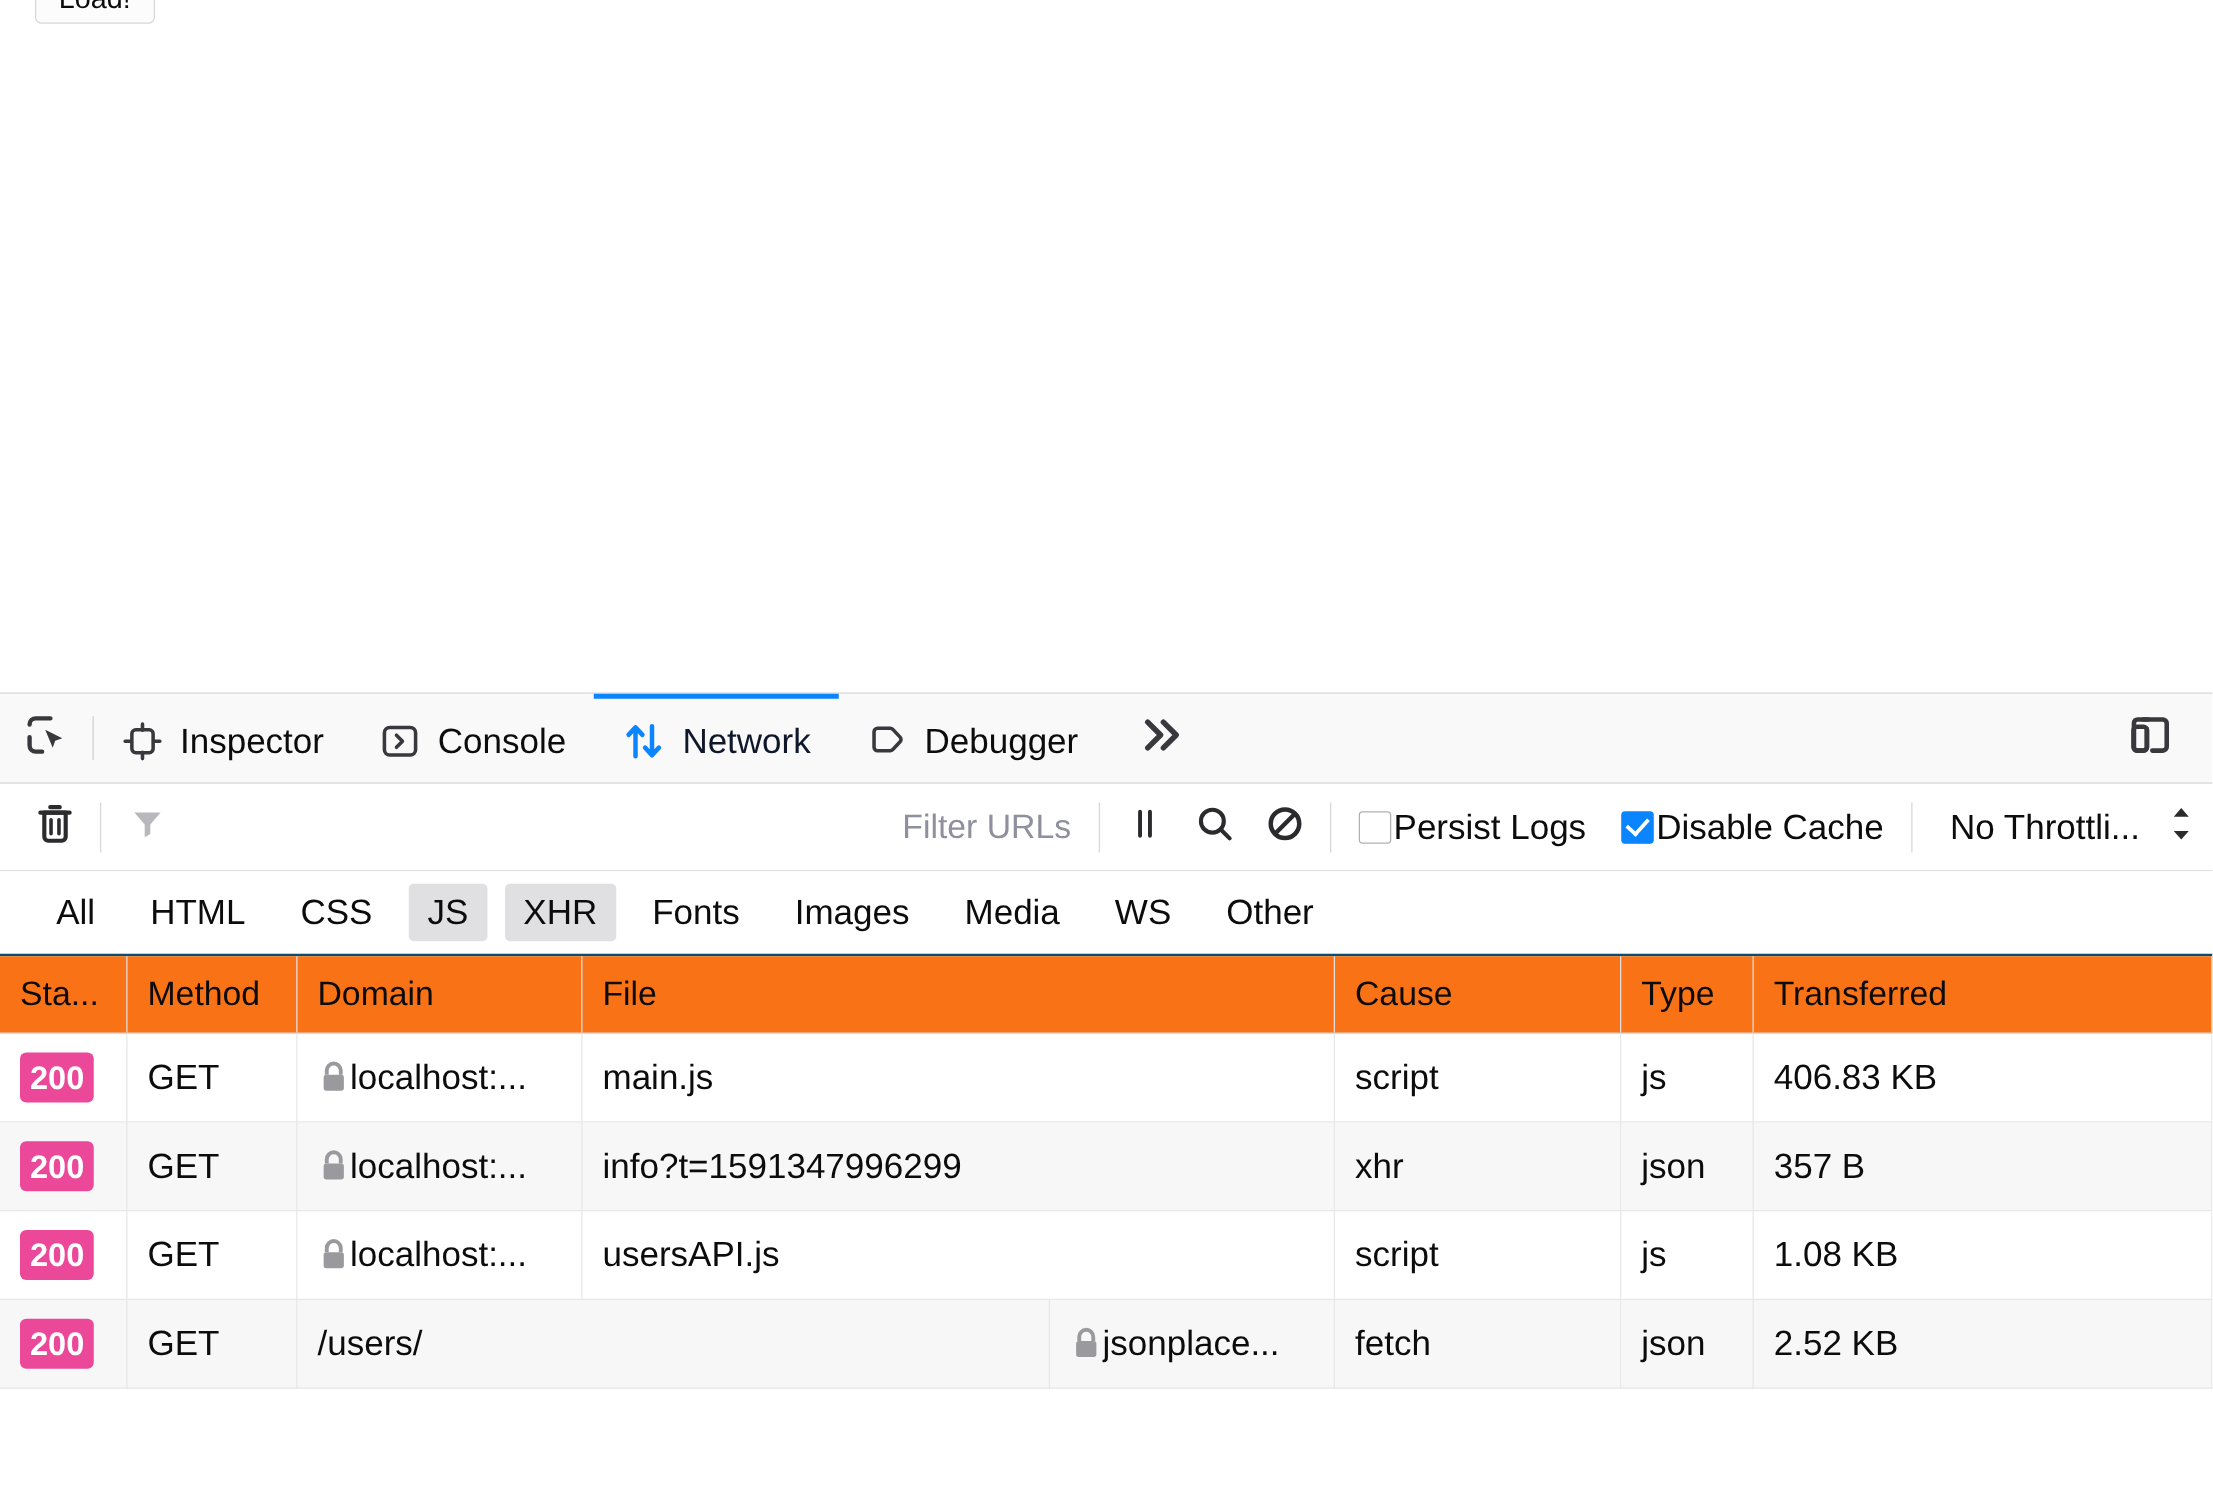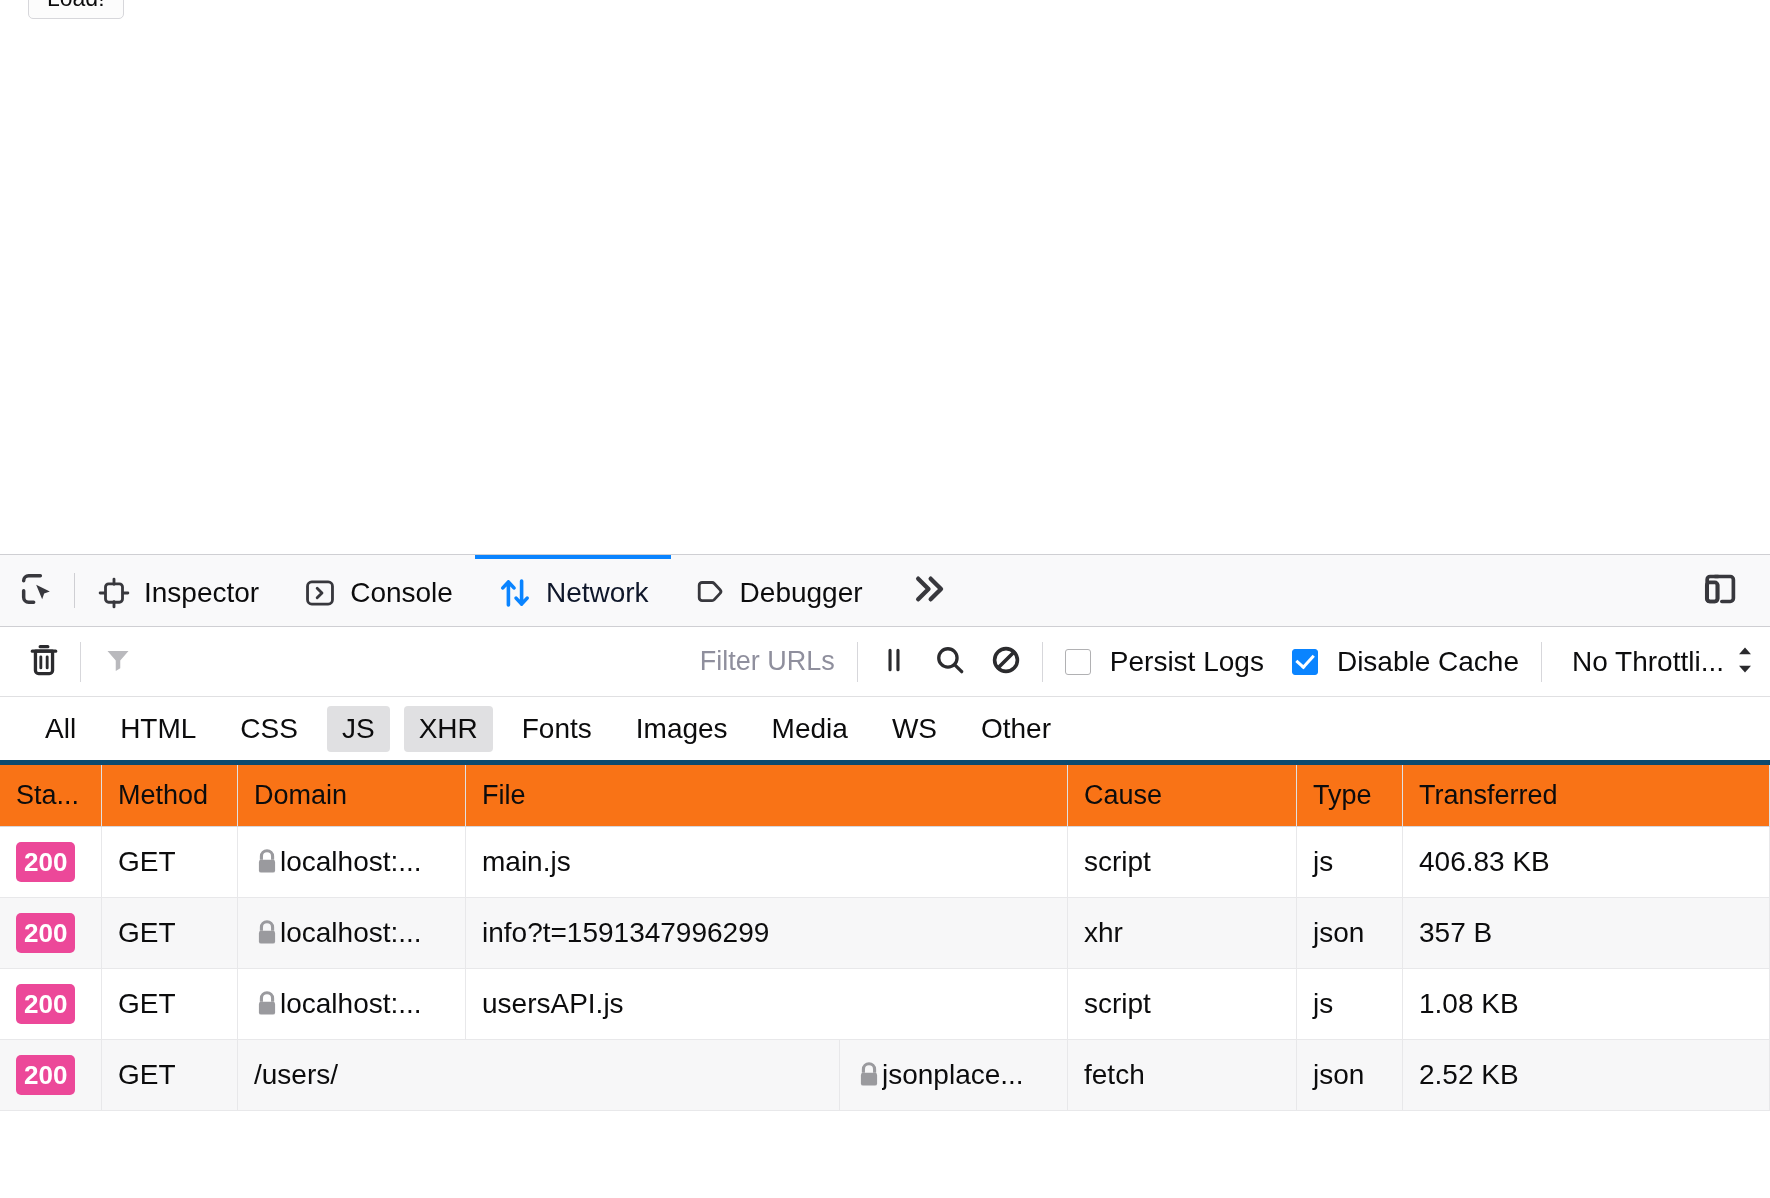--- a/index.html
+++ b/index.html
@@ -93,51 +93,51 @@
     display: flex; align-items: center; gap: 12px;
     flex: 1 1 auto; min-width: 0; height: 48px; padding: 0 14px;
     cursor: text;
     justify-content: space-between;
   }
   .filter-placeholder {
     font-size: 27px; color: #8f8f9d; white-space: nowrap;
   }
   .tb-right { display: flex; align-items: center; flex: 0 0 auto; }
   .checkbox-item {
-    display: flex; align-items: center; gap: 19px;
+    display: flex; align-items: center; gap: 2px;
     padding: 0 14px; cursor: pointer; white-space: nowrap;
   }
   .cbox {
     width: 26px; height: 26px; border-radius: 3px;
     border: 1px solid #b1b1b3; background: #ffffff;
     flex: 0 0 26px;
   }
   .cbox.checked {
     background: #0a84ff; border-color: #0a84ff;
     display: flex; align-items: center; justify-content: center;
   }
   .cbox.checked::after {
     content: "";
     width: 8px; height: 14px;
     border: solid #ffffff; border-width: 0 3px 3px 0;
     transform: rotate(42deg) translate(-1px,-2px);
   }
   .cb-label { font-size: 28px; color: #0c0c0d; }
   .throttle-select {
-    display: flex; align-items: center; gap: 8px;
+    display: flex; align-items: center; gap: 20px;
     padding: 0 12px 0 22px; cursor: pointer; white-space: nowrap;
   }
   .throttle-label { font-size: 28px; color: #0c0c0d; }
 
   
   .typebar {
     display: flex; align-items: center;
     height: 68px; padding-left: 30px;
     background: #ffffff;
-    border-bottom: 5px solid #0c4a6e;
+    border-bottom: 2px solid #0c4a6e;
   }
   .type-pill {
     font-size: 28px; color: #0c0c0d;
     padding: 7px 15px; margin-right: 14px;
     border-radius: 4px; cursor: pointer;
     background: transparent; white-space: nowrap;
   }
   .type-pill.selected { background: #e0e0e2; }
 
   

